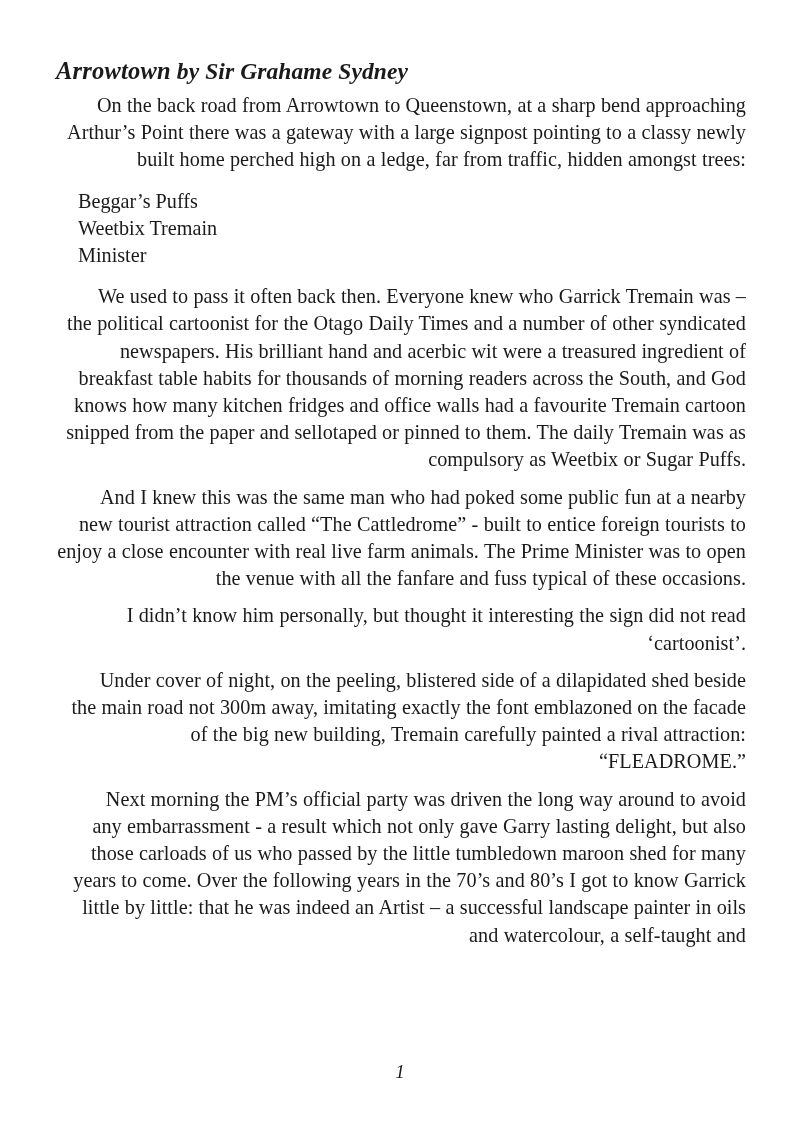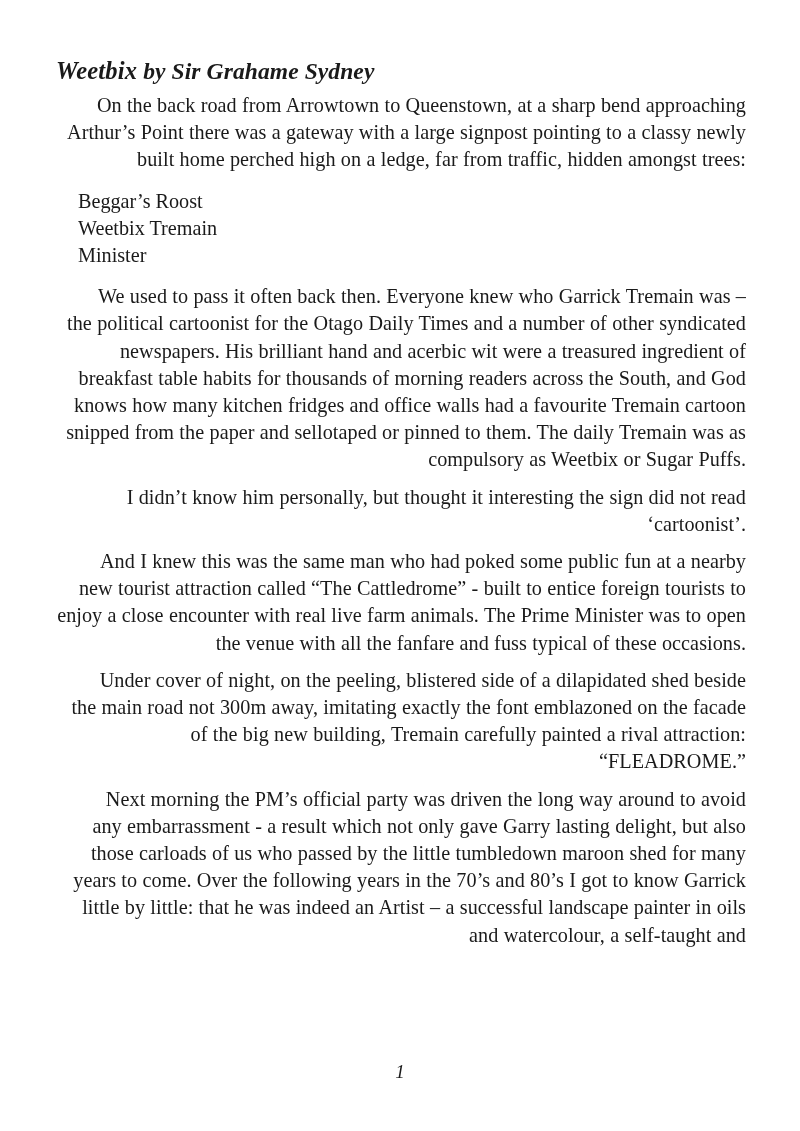--- a/index.html
+++ b/index.html
@@ -78,33 +78,33 @@
     color: #1a1a1a;
   }
 </style>
 </head>
 <body>
 
 <div class="page">
 
   <div class="content">
 
-    <h1 class="chapter-heading"><span class="title-word">Weetbix</span><span class="byline"> by Sir Grahame Sydney</span></h1>
+    <h1 class="chapter-heading"><span class="title-word">Arrowtown</span><span class="byline"> by Sir Grahame Sydney</span></h1>
 
     <p class="body-par">On the back road from Arrowtown to Queenstown, at a sharp bend approaching Arthur’s Point there was a gateway with a large signpost pointing to a classy newly built home perched high on a ledge, far from traffic, hidden amongst trees:</p>
 
     <div class="signpost">
-      <div>Beggar’s Roost</div>
+      <div>Beggar’s Puffs</div>
       <div>Weetbix Tremain</div>
       <div>Minister</div>
     </div>
 
     <p class="body-par">We used to pass it often back then. Everyone knew who Garrick Tremain was – the political cartoonist for the Otago Daily Times and a number of other syndicated newspapers. His brilliant hand and acerbic wit were a treasured ingredient of breakfast table habits for thousands of morning readers across the South, and God knows how many kitchen fridges and office walls had a favourite Tremain cartoon snipped from the paper and sellotaped or pinned to them. The daily Tremain was as compulsory as Weetbix or Sugar Puffs.</p>
+    <p class="body-par">And I knew this was the same man who had poked some public fun at a nearby new tourist attraction called “The Cattledrome” - built to entice foreign tourists to enjoy a close encounter with real live farm animals. The Prime Minister was to open the venue with all the fanfare and fuss typical of these occasions.</p>
     <p class="body-par">I didn’t know him personally, but thought it interesting the sign did not read ‘cartoonist’.</p>
-    <p class="body-par">And I knew this was the same man who had poked some public fun at a nearby new tourist attraction called “The Cattledrome” - built to entice foreign tourists to enjoy a close encounter with real live farm animals. The Prime Minister was to open the venue with all the fanfare and fuss typical of these occasions.</p>
     <p class="body-par">Under cover of night, on the peeling, blistered side of a dilapidated shed beside the main road not 300m away, imitating exactly the font emblazoned on the facade of the big new building, Tremain carefully painted a rival attraction: “FLEADROME.”</p>
     <p class="body-par"> Next morning the PM’s official party was driven the long way around to avoid any embarrassment - a result which not only gave Garry lasting delight, but also those carloads of us who passed by the little tumbledown maroon shed for many years to come. Over the following years in the 70’s and 80’s I got to know Garrick little by little: that he was indeed an Artist – a successful landscape painter in oils and watercolour, a self-taught and</p>
 
   </div>
 
   <div class="page-number">1</div>
 
 </div>
 
 </body></html>

